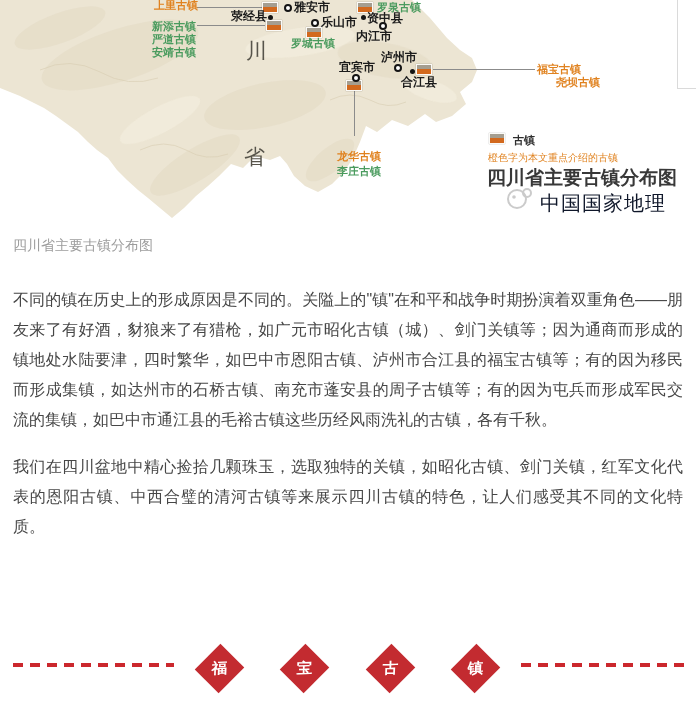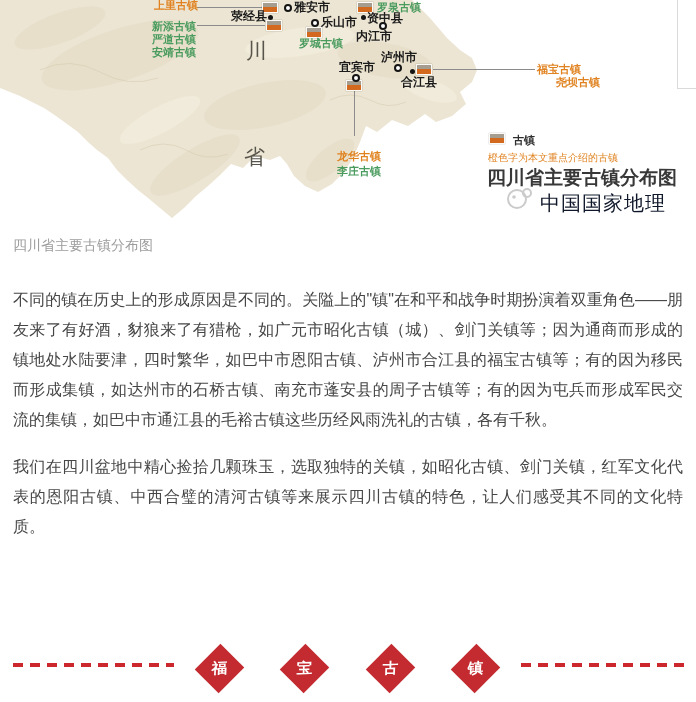--- a/index.html
+++ b/index.html
@@ -98,21 +98,21 @@
     <div class="county-dot" style="left:410px;top:69px;"></div>
 
     <div class="t-label t-orange" style="left:154px;top:-1px;">上里古镇</div>
     <div class="t-label t-orange" style="left:337px;top:150px;">龙华古镇</div>
     <div class="t-label t-orange" style="left:537px;top:63px;">福宝古镇</div>
     <div class="t-label t-orange" style="left:537px;top:76px;margin-left:19px;">尧坝古镇</div>
 
     <div class="t-label t-green" style="left:152px;top:20px;">新添古镇</div>
     <div class="t-label t-green" style="left:152px;top:33px;">严道古镇</div>
     <div class="t-label t-green" style="left:152px;top:46px;">安靖古镇</div>
-    <div class="t-label t-green" style="left:299px;top:37px;">罗城古镇</div>
+    <div class="t-label t-green" style="left:291px;top:37px;">罗城古镇</div>
     <div class="t-label t-green" style="left:377px;top:1px;">罗泉古镇</div>
     <div class="t-label t-green" style="left:337px;top:137px;margin-top:28px;">李庄古镇</div>
 
     <div class="c-label" style="left:294px;top:1px;">雅安市</div>
     <div class="c-label" style="left:321px;top:16px;">乐山市</div>
     <div class="c-label" style="left:356px;top:30px;">内江市</div>
     <div class="c-label" style="left:381px;top:51px;">泸州市</div>
     <div class="c-label" style="left:339px;top:61px;">宜宾市</div>
 
     <div class="c-label" style="left:231px;top:10px;text-align:right;">荥经县</div>

